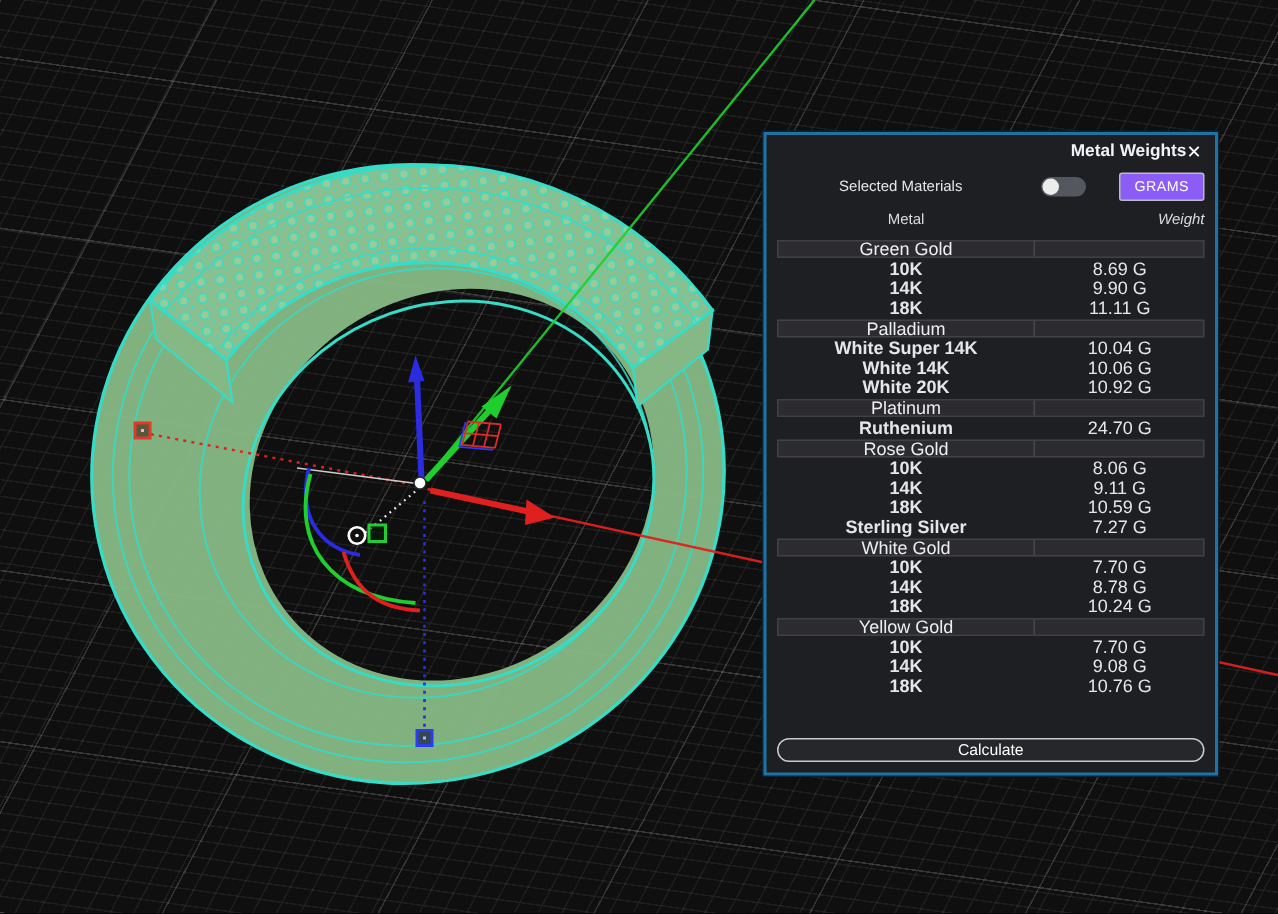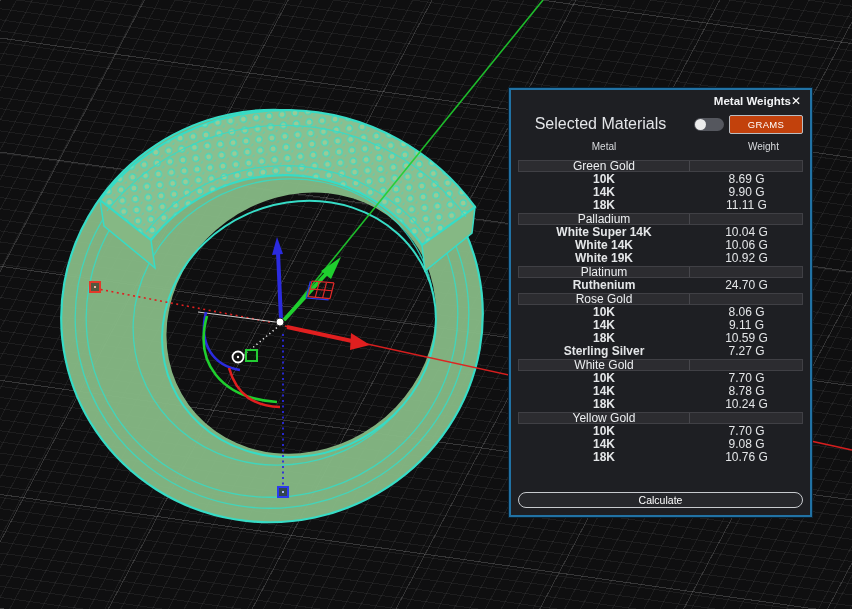--- a/index.html
+++ b/index.html
@@ -24,28 +24,28 @@
   .axx{stroke:var(--axis-x);} .axy{stroke:var(--axis-y);} .axz{stroke:var(--axis-z);}
   .fxx{fill:var(--axis-x);} .fxy{fill:var(--axis-y);} .fxz{fill:var(--axis-z);}
   
   .panel{position:absolute;left:509px;top:88px;width:303px;height:429px;
     box-sizing:border-box;background:var(--panel-bg);border:2px solid var(--panel-border);
     color:#e8eaec;display:flex;flex-direction:column;box-shadow:0 0 0 1px #0a2233;}
   .phead{display:flex;align-items:center;justify-content:flex-end;padding:5px 9px 2px 8px;}
   .ptitle{font-size:11.5px;font-weight:600;color:#f2f3f5;}
   .pclose{font-size:12px;color:#fff;cursor:pointer;line-height:12px;}
   .controls{display:flex;align-items:center;margin:4px 7px 3px 0;height:22px;}
-  .selmat{width:179px;text-align:center;font-size:16px;color:#e3e5e8;}
+  .selmat{width:179px;text-align:center;font-size:10px;color:#e3e5e8;}
   .switch{width:30px;height:13px;border-radius:7px;background:#55575e;position:relative;margin-left:4px;}
   .knob{position:absolute;left:1px;top:1px;width:11px;height:11px;border-radius:50%;background:#ececec;}
-  .grams{margin-left:auto;width:74px;height:19px;box-sizing:border-box;border:1px solid #b9bdc2;
-    border-radius:2px;background:#c2410c;color:#fff;font-size:9.5px;display:flex;
+  .grams{margin-left:auto;width:57px;height:19px;box-sizing:border-box;border:1px solid #b9bdc2;
+    border-radius:2px;background:#8b5cf6;color:#fff;font-size:9.5px;display:flex;
     align-items:center;justify-content:center;letter-spacing:.3px;}
   .colheads{display:flex;height:15px;align-items:center;font-size:10px;color:#d9dbde;margin:1px 7px 1px 7px;gap:34px;}
-  .colheads .c1{width:172px;text-align:center;} .colheads .c2{flex:1;text-align:center;}
+  .colheads .c1{width:172px;text-align:center;} .colheads .c2{flex:1;text-align:right;font-style:italic;}
   .tbl{margin:4px 7px;font-size:12px;color:#e4e6e8;}
   .sbar{display:flex;height:12px;line-height:11px;background:var(--bar-bg);
     border:1px solid #404045;box-sizing:border-box;margin:1px 0;}
   .sbar .c1{width:170px;text-align:center;border-right:1px solid #47474c;color:#eceef0;}
   .sbar .c2{flex:1;}
   .drow{display:flex;height:13px;line-height:13px;}
   .drow .c1{width:172px;text-align:center;font-weight:bold;}
   .drow .c2{flex:1;text-align:center;}
   .spacer{flex:1;}
   .calc{margin:0 7px 7px 7px;height:16px;box-sizing:border-box;border:1px solid #c7cace;
@@ -186,21 +186,21 @@
         </div>
         <div class="drow">
           <div class="c1">White Super 14K</div>
           <div class="c2">10.04 G</div>
         </div>
         <div class="drow">
           <div class="c1">White 14K</div>
           <div class="c2">10.06 G</div>
         </div>
         <div class="drow">
-          <div class="c1">White 19K</div>
+          <div class="c1">White 20K</div>
           <div class="c2">10.92 G</div>
         </div>
         <div class="sbar">
           <div class="c1">Platinum</div>
           <div class="c2"></div>
         </div>
         <div class="drow">
           <div class="c1">Ruthenium</div>
           <div class="c2">24.70 G</div>
         </div>

